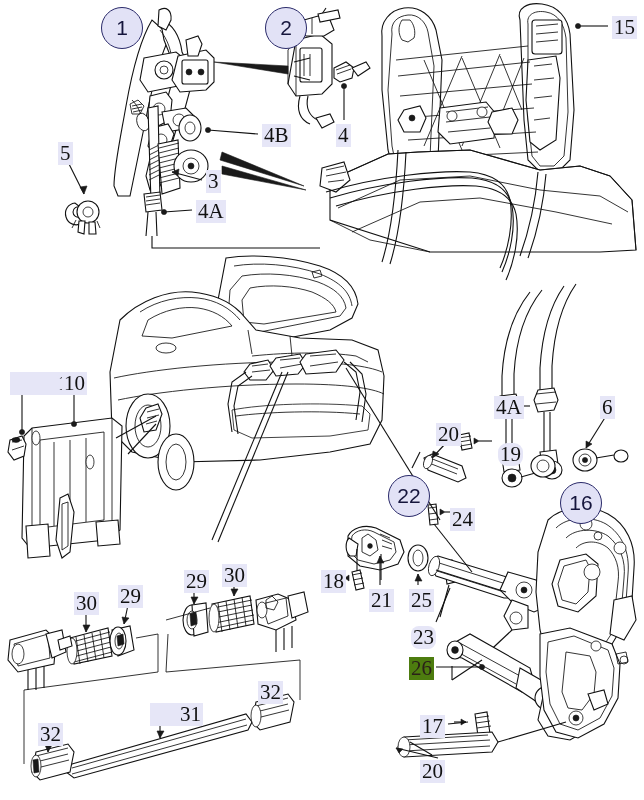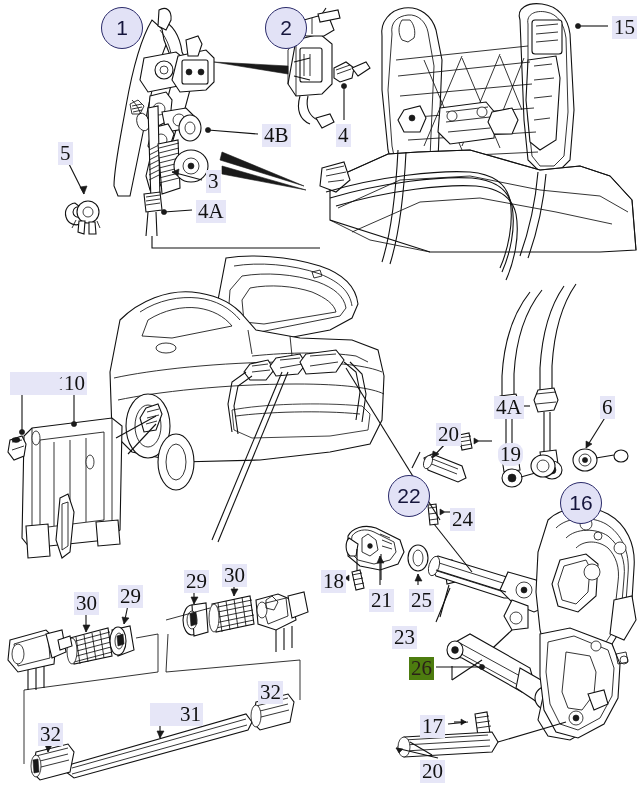--- a/index.html
+++ b/index.html
@@ -567,21 +567,21 @@
       <div class="label" style="left: 10px; top: 372px; padding-left: 48px;">14</div>
       <div class="label" style="left: 62px; top: 372px;">10</div>
       <div class="label" style="left: 494px; top: 396px;">4A</div>
       <div class="label" style="left: 600px; top: 396px;">6</div>
       <div class="label" style="left: 436px; top: 423px;">20</div>
       <div class="label" style="left: 498px; top: 443px; border-radius: 9px;">19</div>
       <div class="label" style="left: 450px; top: 508px;">24</div>
       <div class="label" style="left: 321px; top: 570px;">18</div>
       <div class="label" style="left: 369px; top: 589px;">21</div>
       <div class="label" style="left: 409px; top: 589px;">25</div>
-      <div class="label" style="left: 392px; top: 626px;">23</div>
+      <div class="label" style="left: 411px; top: 626px; border-radius: 8px;">23</div>
       <div class="label sel" style="left: 409px; top: 657px;">26</div>
       <div class="label" style="left: 420px; top: 715px;">17</div>
       <div class="label" style="left: 420px; top: 760px;">20</div>
       <div class="label" style="left: 118px; top: 585px;">29</div>
       <div class="label" style="left: 74px; top: 592px;">30</div>
       <div class="label" style="left: 184px; top: 570px;">29</div>
       <div class="label" style="left: 222px; top: 564px;">30</div>
       <div class="label" style="left: 258px; top: 681px;">32</div>
       <div class="label" style="left: 150px; top: 703px; padding-left: 30px;">31</div>
       <div class="label" style="left: 38px; top: 723px;">32</div>

